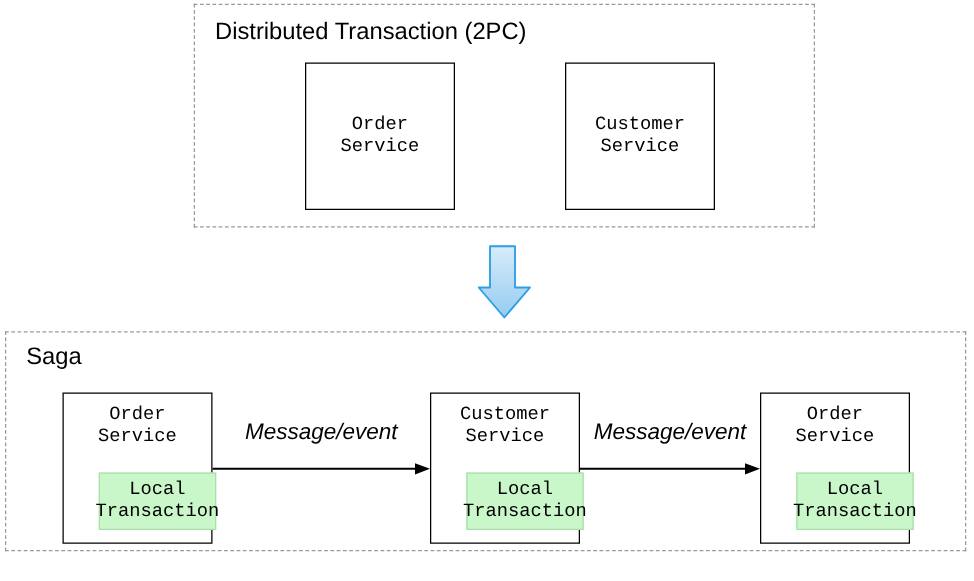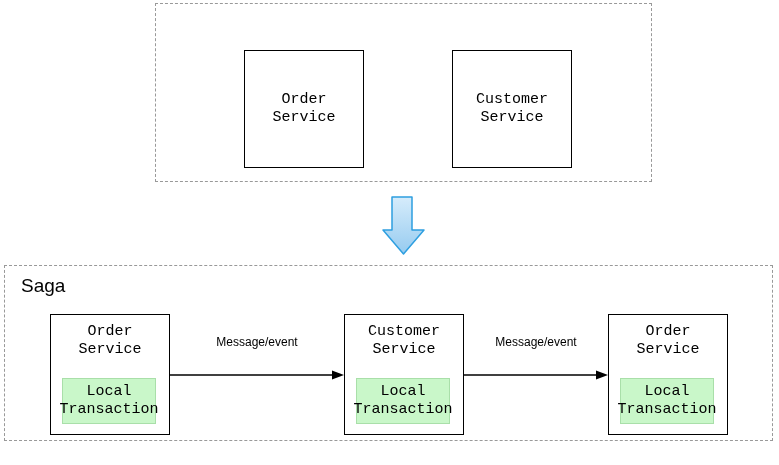--- a/index.html
+++ b/index.html
@@ -15,31 +15,31 @@
   .sec-title{position:absolute;font-size:19px;white-space:nowrap;}
   .node{
     position:absolute;box-sizing:border-box;background:#ffffff;
     border:1.5px solid var(--box-border,#000000);
     font-size:15px;text-align:center;line-height:1.18;
   }
   .node.v-center{display:flex;flex-direction:column;align-items:center;justify-content:center;}
   .node-label{position:absolute;top:8px;left:0;right:0;text-align:center;}
   .line{display:block;font-family:Liberation Mono, monospace;}
   .sub-box{
-    position:absolute;left:11px;top:63px;width:94px;height:46px;box-sizing:border-box;
+    position:absolute;left:28px;top:63px;width:94px;height:46px;box-sizing:border-box;
     background:var(--green-fill,#c9f7c9);border:1px solid var(--green-border,#a9dfa9);
     display:flex;flex-direction:column;align-items:center;justify-content:center;
     font-size:15px;line-height:1.2;text-align:right;
   }
   .edge-svg{position:absolute;overflow:visible;}
   .edge-line{stroke:var(--box-border,#000);stroke-width:1.5;}
   .edge-head{fill:var(--box-border,#000);}
   .edge-label{
-    position:absolute;font-size:12px;white-space:nowrap;
-    transform:translateX(-50%);text-align:center;
+    position:absolute;font-size:18px;white-space:nowrap;
+    transform:translateX(-50%);text-align:center;font-style:italic;
   }
   
   #twopc-box{left:155px;top:3px;width:497px;height:179px;}
   #twopc-title{left:16px;top:11px;}
   #twopc-node-0{left:88px;top:46px;width:120px;height:118px;}
   #twopc-node-1{left:296px;top:46px;width:120px;height:118px;}
   #down-arrow{position:absolute;left:382px;top:196px;}
   #saga-box{left:4px;top:265px;width:769px;height:176px;}
   #saga-title{left:16px;top:9px;}
   #saga-node-0{left:45px;top:48px;width:120px;height:121px;}
@@ -49,20 +49,21 @@
   #saga-edge-1{left:459px;top:101px;}
   #saga-edge-label-0{left:252px;top:69px;}
   #saga-edge-label-1{left:531px;top:69px;}
 </style>
 </head>
 <body>
 
 <div class="canvas">
 
   <section class="dashed-box" id="twopc-box">
+    <div class="sec-title" id="twopc-title">Distributed Transaction (2PC)</div>
 
     <div class="node v-center" id="twopc-node-0">
       <span class="line">Order</span>
       <span class="line">Service</span>
     </div>
 
     <div class="node v-center" id="twopc-node-1">
       <span class="line">Customer</span>
       <span class="line">Service</span>
     </div>

